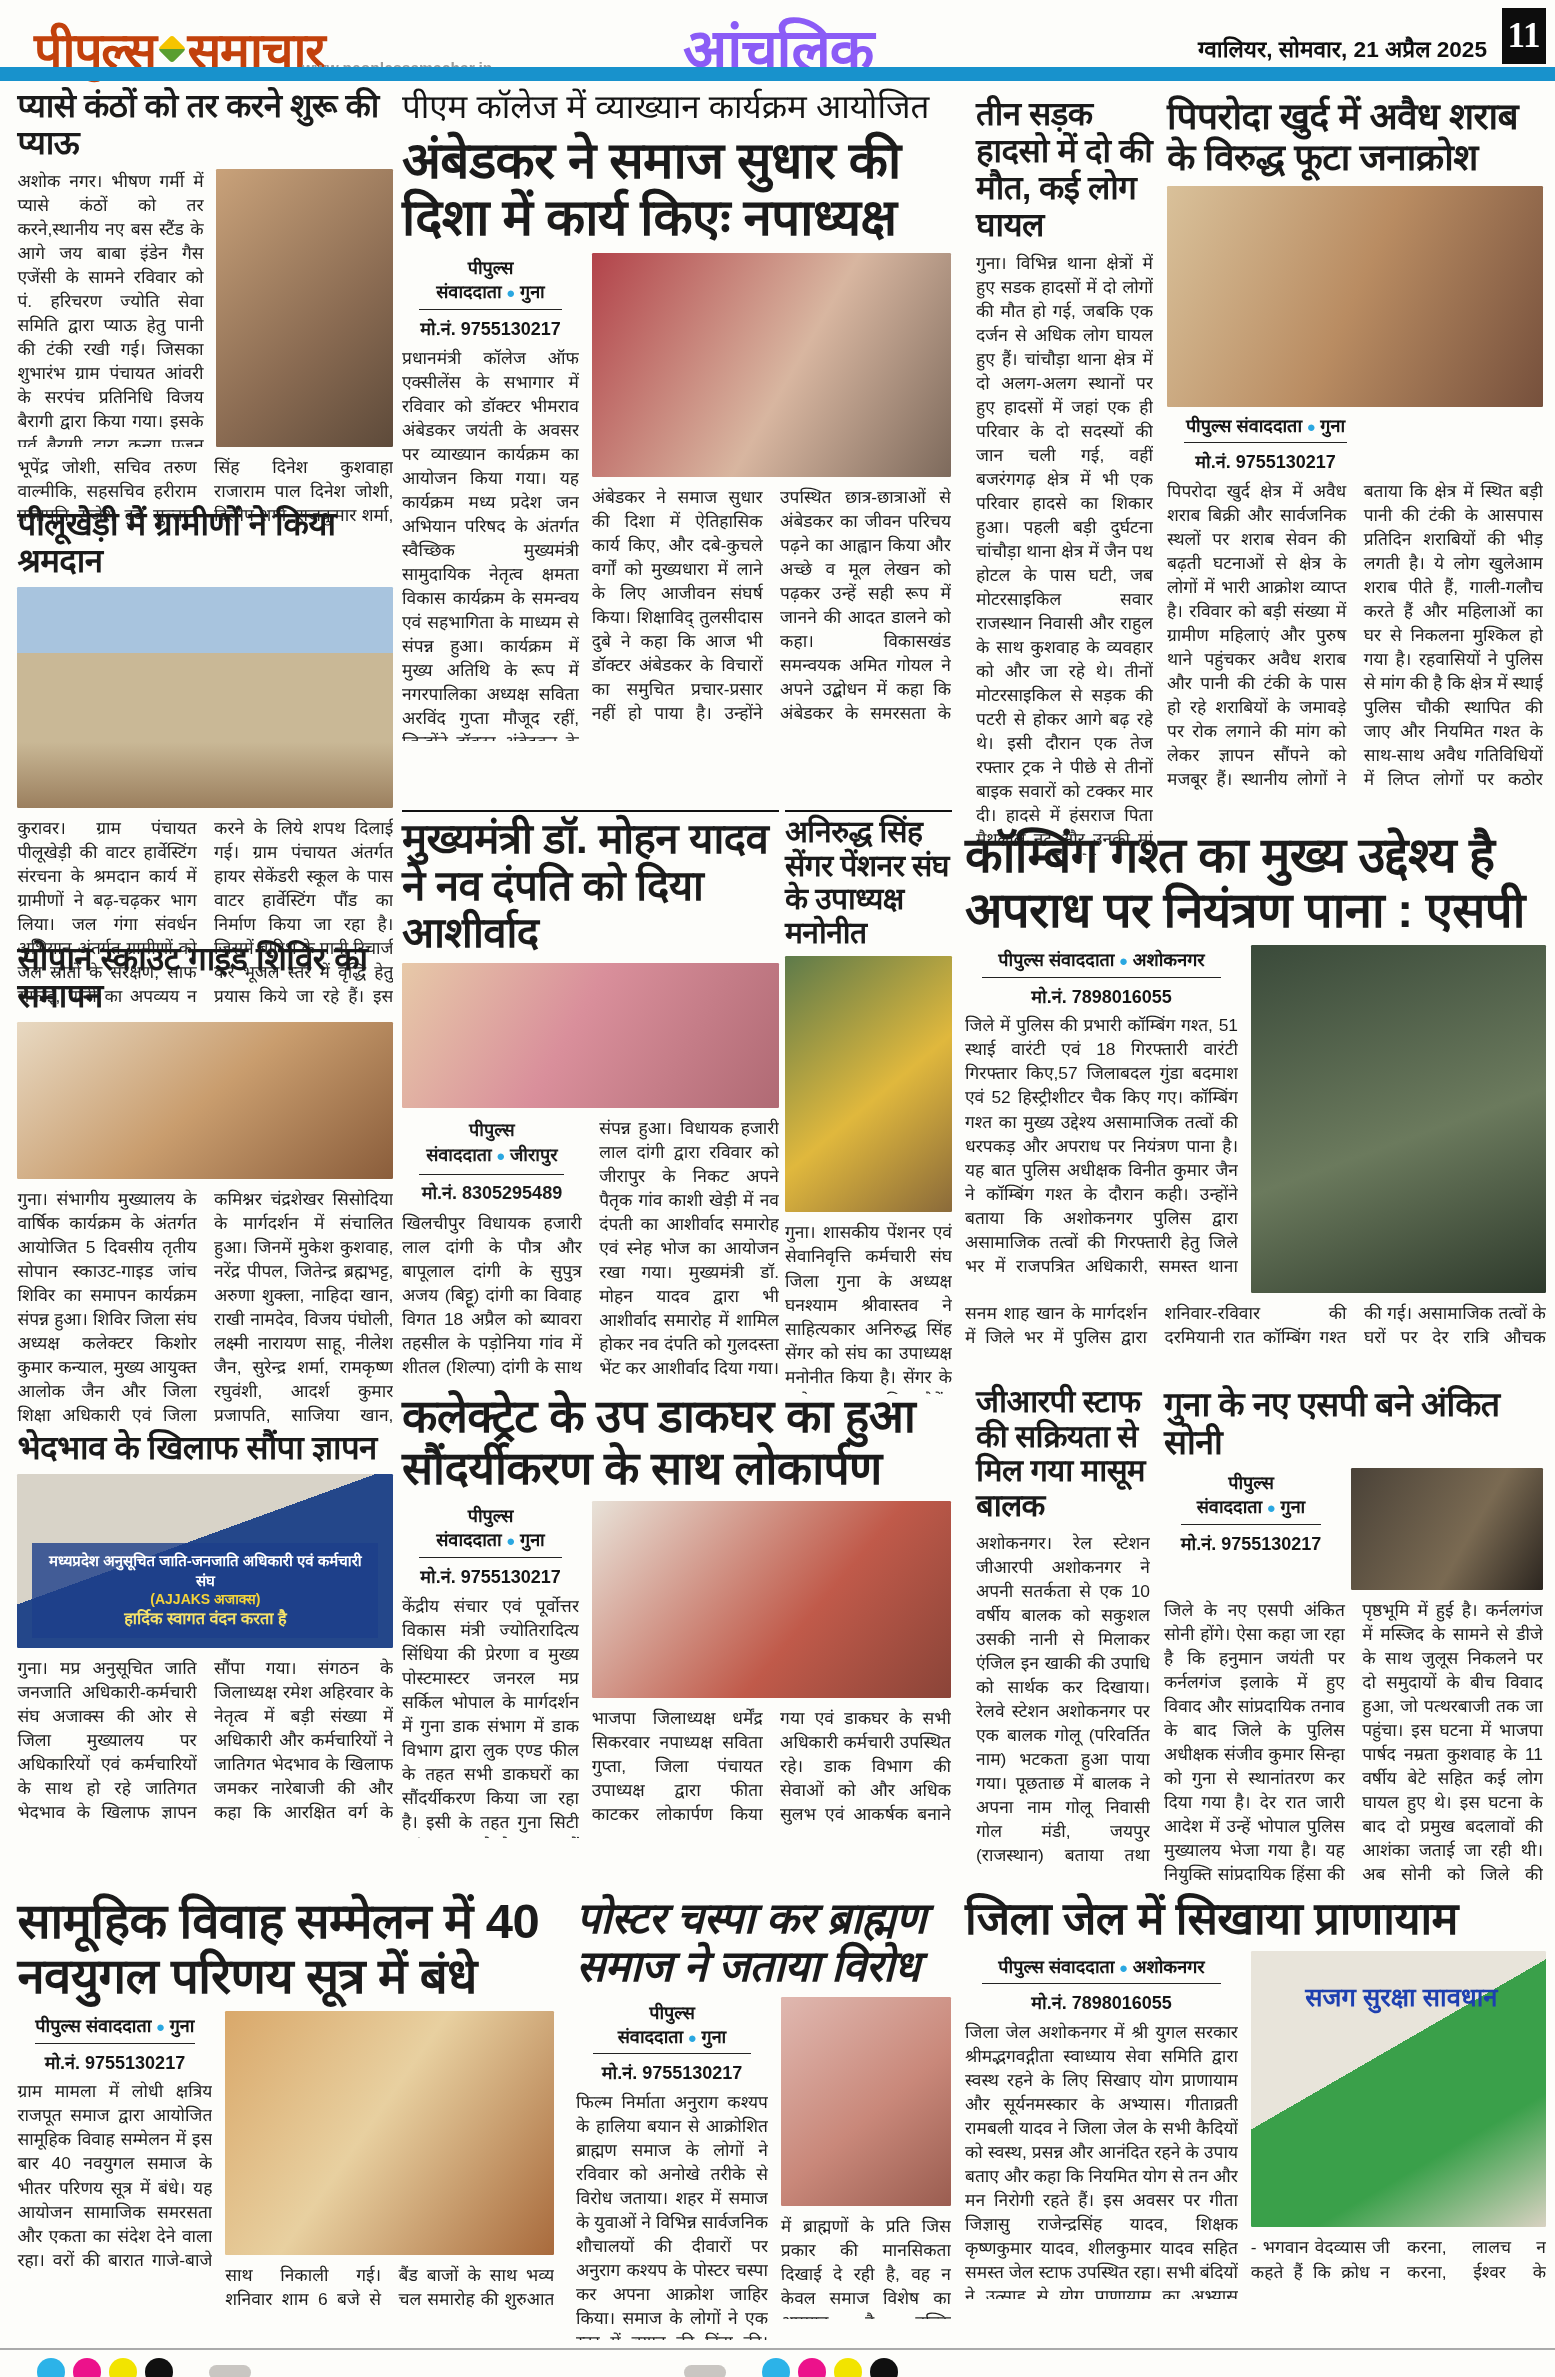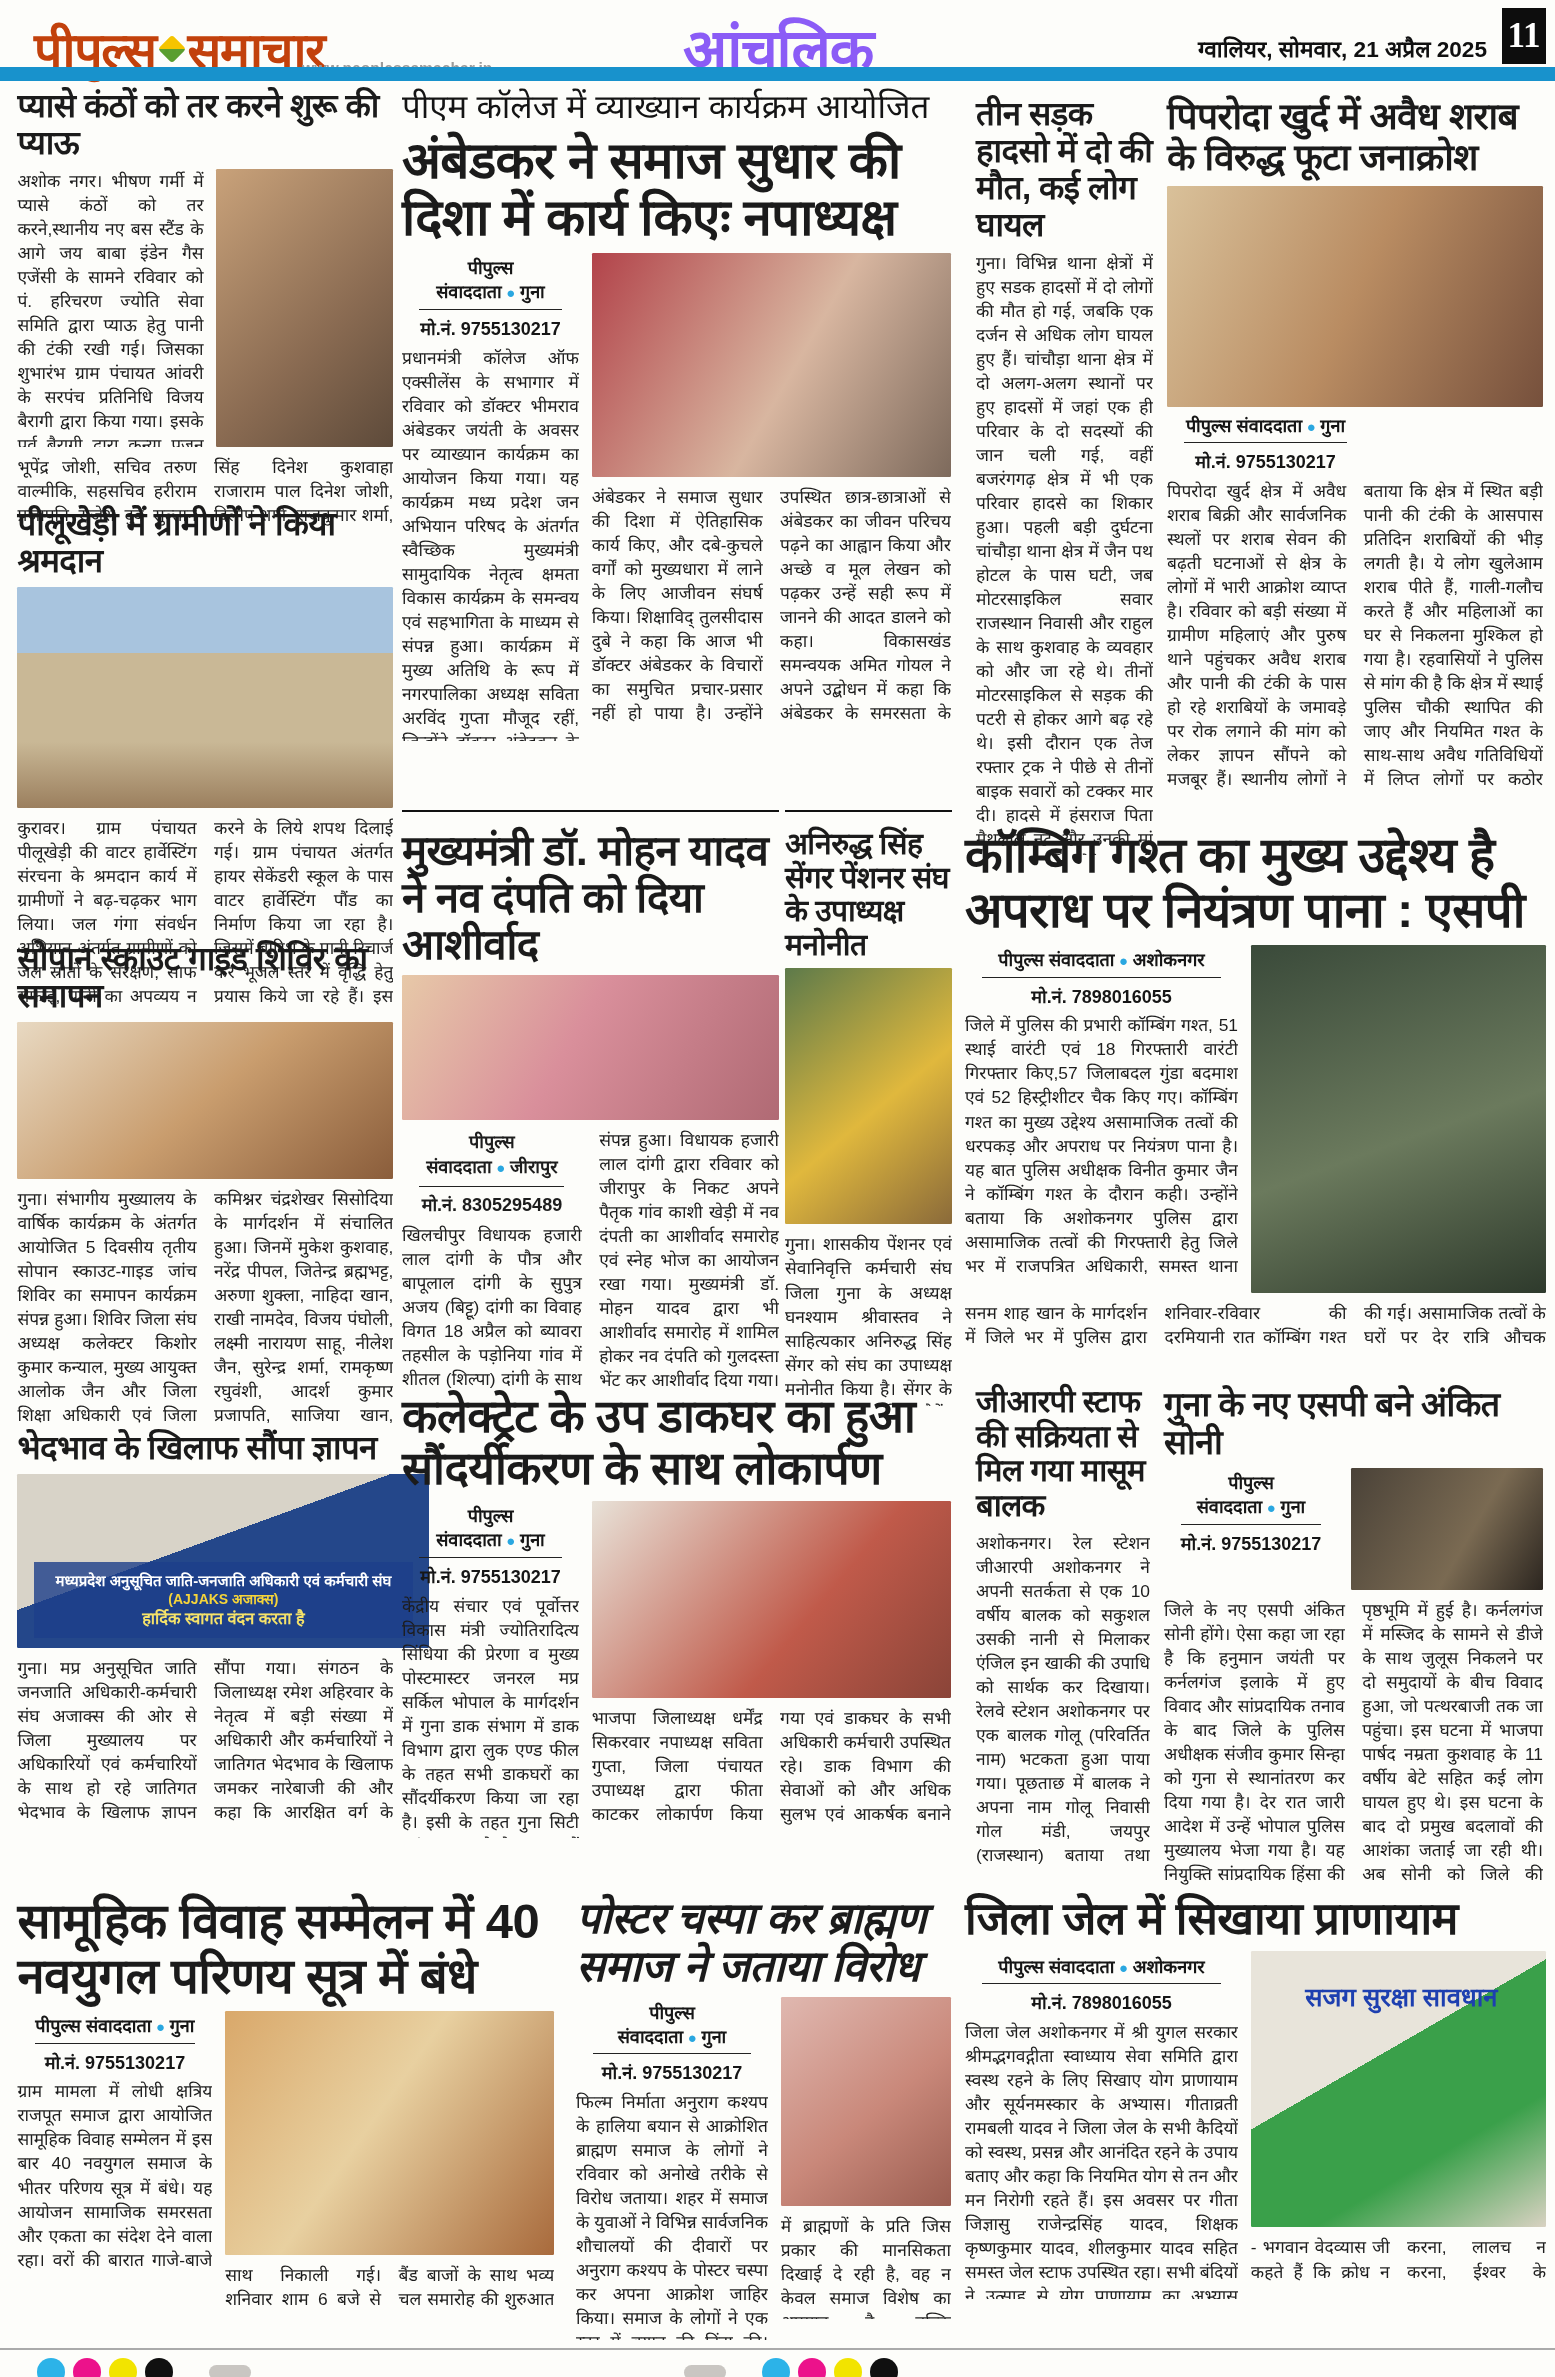--- a/index.html
+++ b/index.html
@@ -25,36 +25,36 @@
   .body{font-size:17.4px;line-height:1.38;text-align:justify;color:#1d1d1d;overflow:hidden;}
   .cols2{column-count:2;column-gap:17.4px;}
   .cols3{column-count:3;column-gap:17.4px;}
   .row{display:flex;gap:12.8px;}
   .photo{position:relative;overflow:hidden;border-radius:1.2px;flex-shrink:0;}
   .ph-street{background:linear-gradient(135deg,#c9a27a,#8a6b52 60%,#5d4a3a);}
   .ph-speech{background:linear-gradient(120deg,#b2434a,#d8b6a0 55%,#7d6a5c);}
   .ph-crowd{background:linear-gradient(115deg,#d9c19a,#b98c62 50%,#76503c);}
   .ph-field{background:linear-gradient(180deg,#a8c4de 0 30%,#c9b896 30% 70%,#9b7f5e);}
   .ph-hall{background:linear-gradient(140deg,#e8d9c2,#c99d6e 50%,#8a5d3b);}
-  .ph-banner{background:linear-gradient(160deg,#d8d3c8 0 42%,#24478a 42%);padding-left:36px;}
+  .ph-banner{background:linear-gradient(160deg,#d8d3c8 0 42%,#24478a 42%);}
   .ph-wedding{background:linear-gradient(120deg,#e7c9a8,#d98f9b 45%,#b06a74);}
   .ph-garland{background:linear-gradient(140deg,#5d7a4a,#e0b83d 55%,#8a6a3a);}
   .ph-office{background:linear-gradient(130deg,#e8e2d8,#c05a4a 60%,#8a4438);}
   .ph-police{background:linear-gradient(160deg,#3a4a3a,#6b7a5d 55%,#2e3a2c);}
   .ph-officers{background:linear-gradient(120deg,#4a4238,#7a6a52 60%,#2c2620);}
   .ph-toilet{background:linear-gradient(140deg,#e0b8b0,#c9887a 55%,#9a5d50);}
   .ph-yoga{background:linear-gradient(150deg,#e8e4da 0 40%,#3aa04a 40% 70%,#d9d2c2);}
   .ph-procession{background:linear-gradient(125deg,#d9a86a,#e8d0a0 45%,#a86a3c);}
   .banner-overlay{position:absolute;left:4%;right:4%;bottom:6%;background:#1d3f8acc;color:#f5d43a;
      text-align:center;padding:8.1px 5.8px;font-weight:700;line-height:1.3;}
   .banner-overlay .b1{font-size:15px;color:#ffffff;}
   .banner-overlay .b2{font-size:14px;color:#f5d43a;}
   .banner-overlay .b3{font-size:16.3px;color:#f5e26a;}
   .yoga-board{position:absolute;left:10%;top:10%;right:8%;text-align:center;color:#1d3fb0;font-size:25.6px;font-weight:800;}
-  .toprule{border-top:2.3px solid #111;padding-top:15px;}
+  .toprule{border-top:2.3px solid #111;padding-top:3px;}
   .tail{margin-top:8.1px;}
   
   .footrule{position:absolute;left:0;top:2348px;width:1555px;height:2.3px;background:#aaaaaa;}
   .dots{position:absolute;top:2358px;display:flex;align-items:center;gap:8.1px;}
   .dot-c{width:28px;height:28px;border-radius:50%;}
   .c-cyan{background:#2cb3e8;} .c-mag{background:#ec128b;} .c-yel{background:#f2e400;} .c-blk{background:#101010;}
   .pill{width:42px;height:15px;border-radius:8.1px;background:#c9c6c2;}
 </style>
 </head>
 <body>

